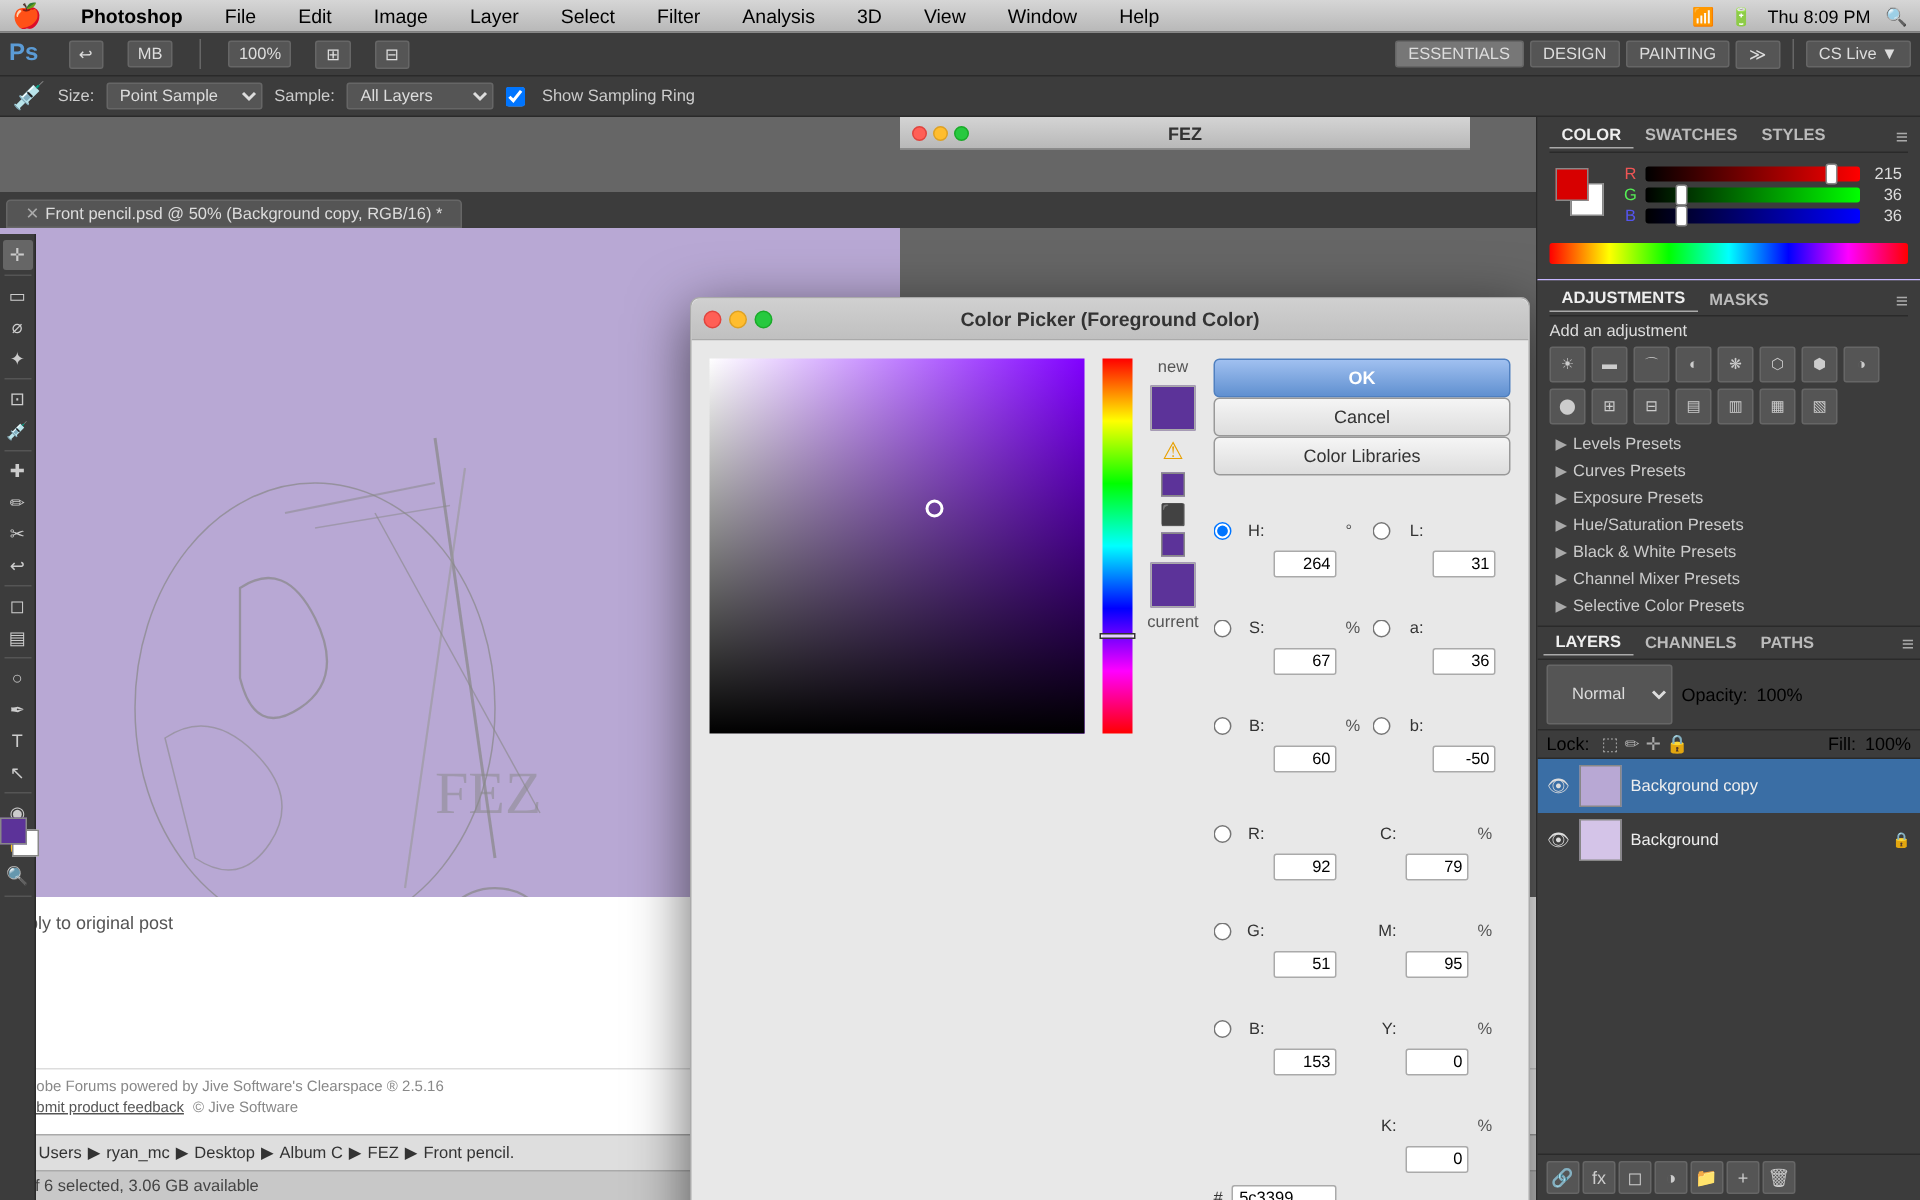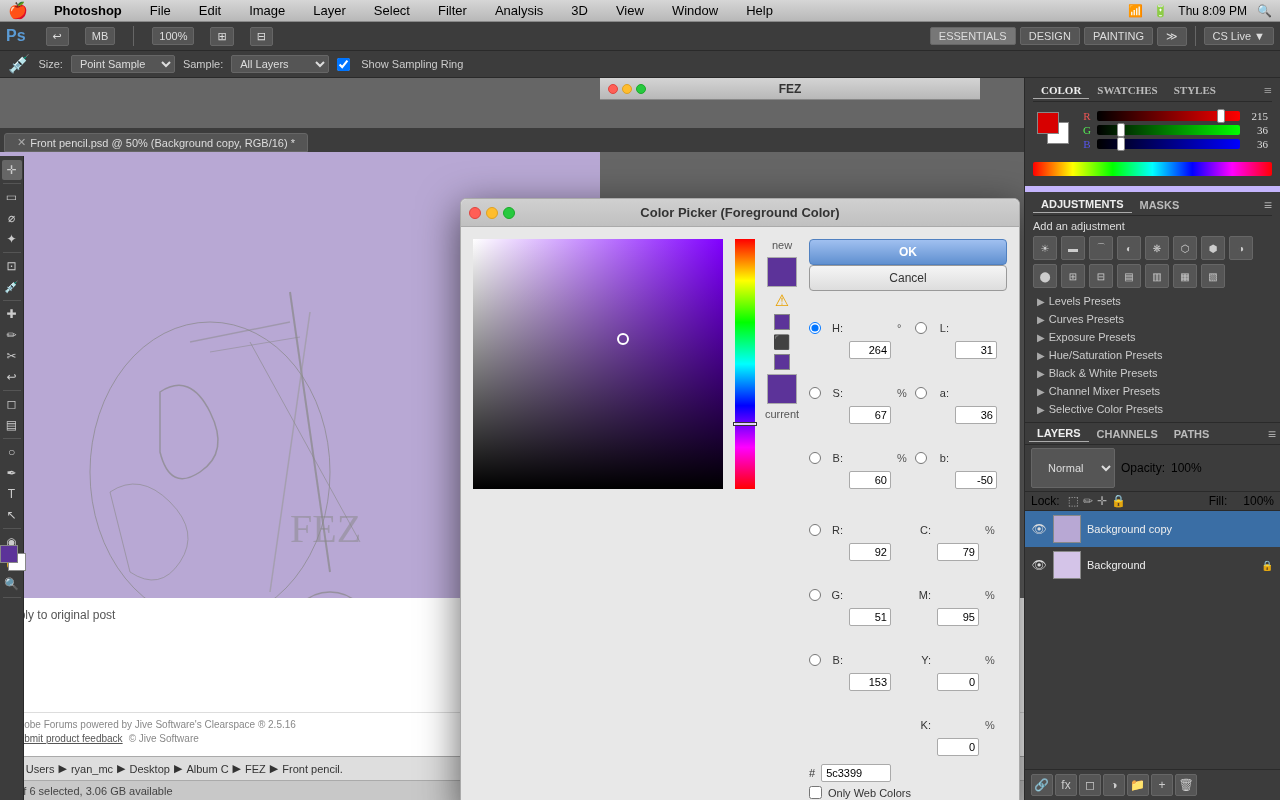--- a/index.html
+++ b/index.html
@@ -44,23 +44,22 @@
 
     
     #right-panel {
       width: 256px; background: #3c3c3c;
       border-left: 1px solid #2a2a2a;
       display: flex; flex-direction: column;
     }
 
     
     #color-panel {
-      background: #3c3c3c; border-bottom: 6px solid #c4b5fd;
+      background: #3c3c3c; border-bottom: 1px solid #c4b5fd;
       padding: 4px 8px 6px;
-      font-family: Liberation Serif, serif;
     }
     .panel-tab { font-size: 11px; font-weight: 600; color: #bbb; padding: 2px 8px; cursor: pointer; border-bottom: 1px solid transparent; }
     .panel-tab.active { color: #eee; border-bottom: 1px solid #aaa; }
     .panel-expand { margin-left: auto; color: #aaa; font-size: 14px; cursor: pointer; }
 
     .rgb-sliders { flex: 1; }
     .slider-row { display: flex; align-items: center; gap: 4px; margin: 2px 0; }
     .slider-label { color: #e55; font-size: 11px; width: 12px; text-align: center; }
     .slider-label.g { color: #5e5; }
     .slider-label.b { color: #55e; }
@@ -87,21 +86,21 @@
     
     #layers-panel { flex: 1; background: #3c3c3c; overflow: hidden; display: flex; flex-direction: column; }
     .layers-tabs { display: flex; align-items: center; gap: 0; padding: 2px 4px; border-bottom: 1px solid #2a2a2a; }
     .layers-tab { font-size: 11px; font-weight: 600; color: #bbb; padding: 2px 8px; cursor: pointer; }
     .layers-tab.active { color: #eee; border-bottom: 1px solid #aaa; }
     .layers-options { display: flex; align-items: center; gap: 6px; padding: 3px 6px; border-bottom: 1px solid #2a2a2a; }
     .layers-options select { font-size: 11px; background: #555; color: #ddd; border: 1px solid #666; padding: 12px; border-radius: 2px; }
     .lock-row { display: flex; align-items: center; gap: 8px; padding: 2px 6px; border-bottom: 1px solid #2a2a2a; }
     .lock-icons { display: flex; gap: 4px; }
     .lock-icon { font-size: 12px; color: #aaa; cursor: pointer; }
-    .fill-row { display: flex; align-items: flex-end; gap: 16px; margin-left: auto; }
+    .fill-row { display: flex; align-items: flex-end; gap: 6px; margin-left: auto; }
     .layer-list { flex: 1; overflow-y: auto; }
     .layer-item { display: flex; align-items: center; gap: 6px; padding: 3px 6px; cursor: pointer; height: 36px; }
     .layer-item.active { background: #3a6ea5; }
     .layer-vis { width: 16px; height: 16px; display: flex; align-items: center; justify-content: center; cursor: pointer; }
     .eye-icon { font-size: 12px; color: #ddd; }
     .layer-thumb { width: 28px; height: 28px; border: 1px solid #888; background: #b8a8d4; flex-shrink: 0; }
     .layer-name { font-size: 11px; color: #eee; flex: 1; }
     .layer-lock { font-size: 10px; color: #aaa; }
     .layers-footer { display: flex; align-items: center; gap: 2px; padding: 4px 6px; border-top: 1px solid #2a2a2a; }
     .layers-footer-btn { width: 22px; height: 22px; background: #555; border: 1px solid #666; border-radius: 2px; cursor: pointer; display: flex; align-items: center; justify-content: center; font-size: 12px; color: #ccc; }
@@ -396,20 +395,21 @@
           <span class="cp-cube">⬛</span>
           <div style="width:16px;height:16px;background:#5c3399;border:1px solid #888;"></div>
           <div style="width:30px;height:30px;background:#5c3399;border:1px solid #aaa;"></div>
           <div style="font-size:11px;color:#555;">current</div>
         </div>
 
         <div id="cp-right">
           <div class="cp-buttons">
             <button class="cp-btn default">OK</button>
             <button class="cp-btn">Cancel</button>
+            <button class="cp-btn">Color Libraries</button>
           </div>
 
           <div class="cp-fields">
 
             <div style="display:flex;gap:8px;">
               <div style="display:flex;flex-direction:column;gap:3px;">
                 <div class="cp-field-row">
                   <input type="radio" name="cp-mode" class="cp-radio" checked="" style="">
                   <span class="cp-field-label">H:</span>
                   <input type="text" class="cp-field-input" value="264" style="">

